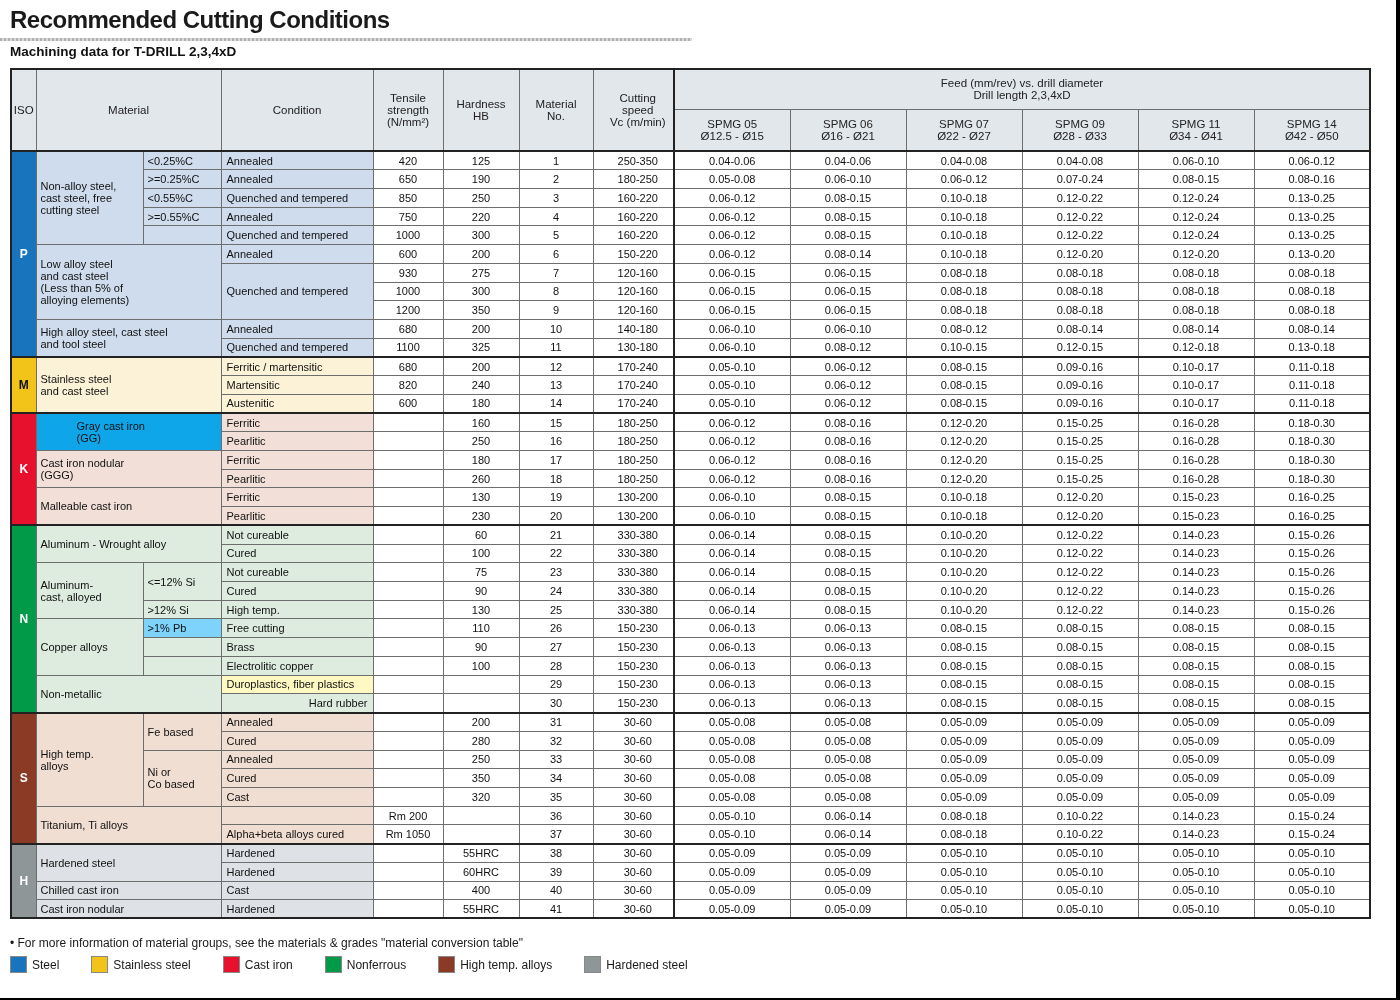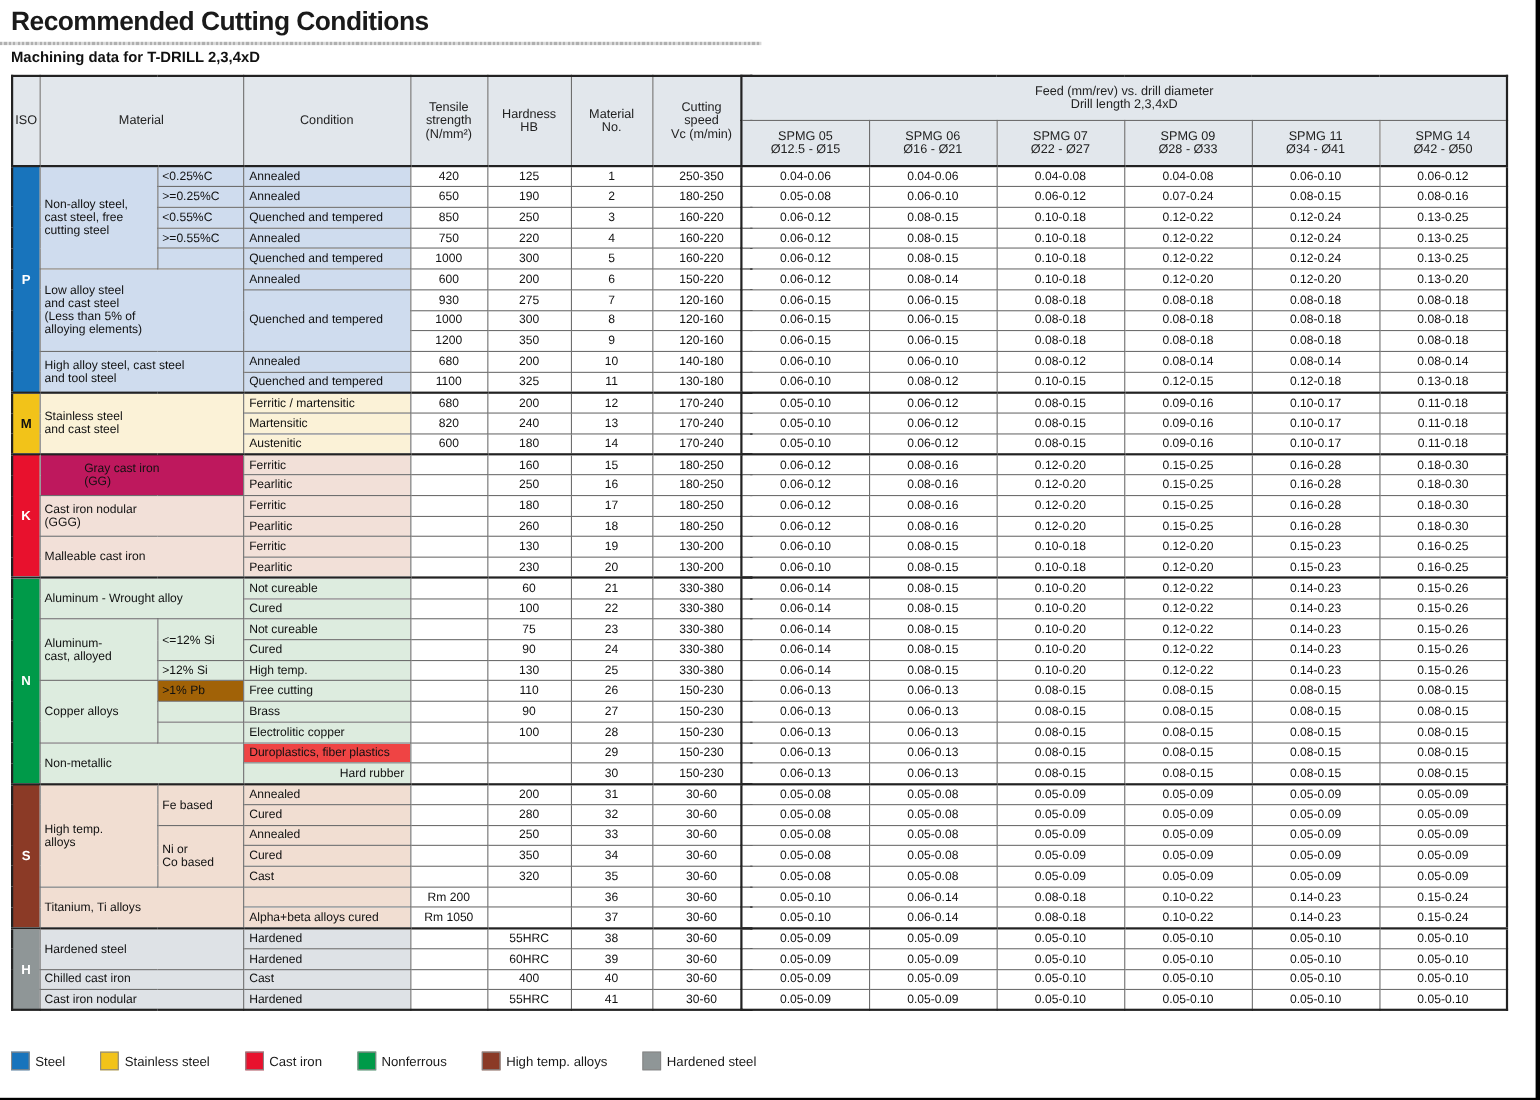--- a/index.html
+++ b/index.html
@@ -195,21 +195,21 @@
         </tr>
         <tr>
           <td class="cell-cond" style="white-space: pre-line; background: rgb(251, 242, 215);">Austenitic</td>
           <td class="cell-num">600</td>
           <td class="cell-num">180</td>
           <td class="cell-num">14</td>
           <td class="cell-num">170-240</td>
         </tr>
         <tr class="group-start">
           <td class="iso-cell" rowspan="6" style="background: rgb(232, 17, 45); color: rgb(255, 255, 255);">K</td>
-          <td class="cell-mat2" rowspan="2" colspan="2" style="white-space: pre-line; background: #be185d; padding-left: 40px;">Gray cast iron
+          <td class="cell-mat2" rowspan="2" colspan="2" style="white-space: pre-line; background: #0ea5e9; padding-left: 40px;">Gray cast iron
 (GG)</td>
           <td class="cell-cond" style="white-space: pre-line; background: rgb(242, 224, 216);">Ferritic</td>
           <td class="cell-num"></td>
           <td class="cell-num">160</td>
           <td class="cell-num">15</td>
           <td class="cell-num">180-250</td>
         </tr>
         <tr>
           <td class="cell-cond" style="white-space: pre-line; background: rgb(242, 224, 216);">Pearlitic</td>
           <td class="cell-num"></td>
@@ -284,21 +284,21 @@
         <tr>
           <td class="cell-sub" style="white-space: pre-line; background: rgb(221, 236, 223); margin-left: 24px;">&gt;12% Si</td>
           <td class="cell-cond" style="white-space: pre-line; background: rgb(221, 236, 223);">High temp.</td>
           <td class="cell-num"></td>
           <td class="cell-num">130</td>
           <td class="cell-num">25</td>
           <td class="cell-num">330-380</td>
         </tr>
         <tr class="mat-start">
           <td class="cell-mat" rowspan="3" style="white-space: pre-line; background: rgb(221, 236, 223);">Copper alloys</td>
-          <td class="cell-sub" style="white-space: pre-line; background: #a16207;">&gt;1% Pb</td>
+          <td class="cell-sub" style="white-space: pre-line; background: #7dd3fc;">&gt;1% Pb</td>
           <td class="cell-cond" style="white-space: pre-line; background: rgb(221, 236, 223);">Free cutting</td>
           <td class="cell-num"></td>
           <td class="cell-num">110</td>
           <td class="cell-num">26</td>
           <td class="cell-num">150-230</td>
         </tr>
         <tr>
           <td class="cell-sub" style="white-space: pre-line; background: rgb(221, 236, 223);"></td>
           <td class="cell-cond" style="white-space: pre-line; background: rgb(221, 236, 223);">Brass</td>
           <td class="cell-num"></td>
@@ -309,21 +309,21 @@
         <tr>
           <td class="cell-sub" style="white-space: pre-line; background: rgb(221, 236, 223);"></td>
           <td class="cell-cond" style="white-space: pre-line; background: rgb(221, 236, 223);">Electrolitic copper</td>
           <td class="cell-num"></td>
           <td class="cell-num">100</td>
           <td class="cell-num">28</td>
           <td class="cell-num">150-230</td>
         </tr>
         <tr class="mat-start">
           <td class="cell-mat2" rowspan="2" colspan="2" style="white-space: pre-line; background: rgb(221, 236, 223);">Non-metallic</td>
-          <td class="cell-cond" style="white-space: pre-line; background: #ef4444;">Duroplastics, fiber plastics</td>
+          <td class="cell-cond" style="white-space: pre-line; background: #fef9c3;">Duroplastics, fiber plastics</td>
           <td class="cell-num"></td>
           <td class="cell-num"></td>
           <td class="cell-num">29</td>
           <td class="cell-num">150-230</td>
         </tr>
         <tr>
           <td class="cell-cond" style="white-space: pre-line; background: rgb(221, 236, 223); text-align: right;">Hard rubber</td>
           <td class="cell-num"></td>
           <td class="cell-num"></td>
           <td class="cell-num">30</td>
@@ -760,20 +760,21 @@
           <td>0.05-0.09</td>
           <td>0.05-0.09</td>
           <td>0.05-0.10</td>
           <td>0.05-0.10</td>
           <td>0.05-0.10</td>
           <td>0.05-0.10</td>
         </tr>
       </tbody>
   </table>
 
+  <div class="note">• For more information of material groups, see the materials &amp; grades "material conversion table"</div>
   <div class="legend">
     <div class="legend-item">
         <span class="legend-chip" style="background: rgb(24, 116, 188);"></span>
         <span class="legend-label">Steel</span>
       </div>
     <div class="legend-item">
         <span class="legend-chip" style="background: rgb(242, 195, 25);"></span>
         <span class="legend-label">Stainless steel</span>
       </div>
     <div class="legend-item">

